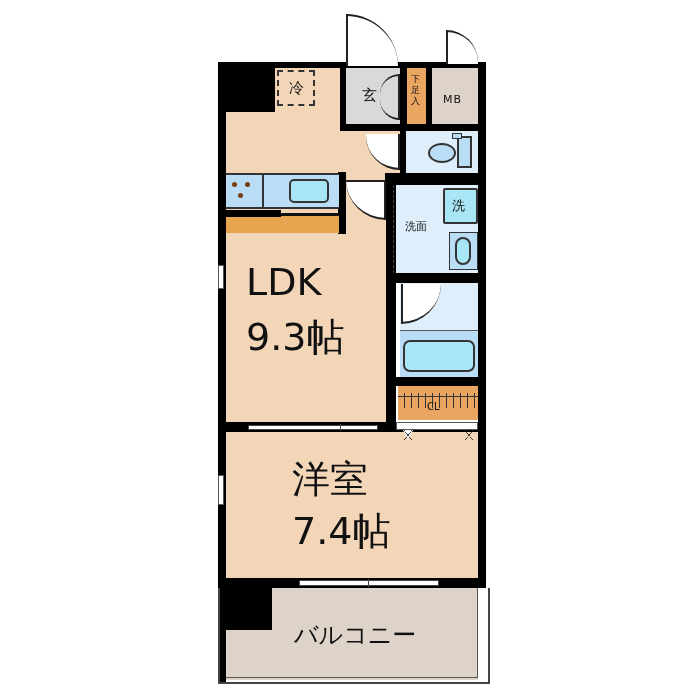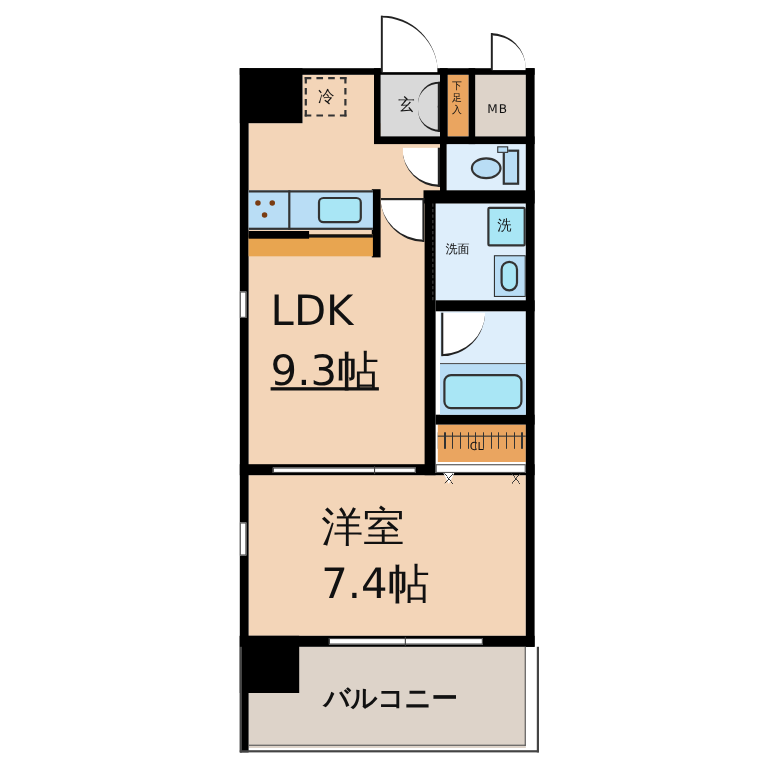--- a/index.html
+++ b/index.html
@@ -135,18 +135,18 @@
 <div class="abs" style="left:398px;top:393px;width:80px;height:15px;background:repeating-linear-gradient(90deg,transparent 0 6px,#333 6px 7px);"></div>
 <div class="abs" style="left:398px;top:396px;width:80px;height:1px;background:#333;"></div>
 
 <span class="label" style="left:362px;top:88px;font-size:15px;">玄</span>
 <span class="label" style="left:411px;top:74px;font-size:9px;line-height:11px;white-space:normal;width:10px;word-break:break-all;">下足入</span>
 <span class="label" style="left:443px;top:94px;font-size:11px;letter-spacing:1px;">MB</span>
 <span class="label" style="left:405px;top:221px;font-size:11px;">洗面</span>
 <span class="label" style="left:427px;top:402px;font-size:10px;">CL</span>
 
 <span class="label" style="left:246px;top:263px;font-size:38px;">LDK</span>
-<span class="label" style="left:246px;top:318px;font-size:38px;text-decoration:underline;">9.3帖</span>
+<span class="label" style="left:246px;top:318px;font-size:38px;">9.3帖</span>
 
 <span class="label" style="left:292px;top:460px;font-size:38px;">洋室</span>
 <span class="label" style="left:292px;top:512px;font-size:38px;">7.4帖</span>
 
-<span class="label" style="left:294px;top:623px;font-size:24px;font-weight:bold;">バルコニー</span>
+<span class="label" style="left:294px;top:623px;font-size:24px;">バルコニー</span>
 
 </body></html>

